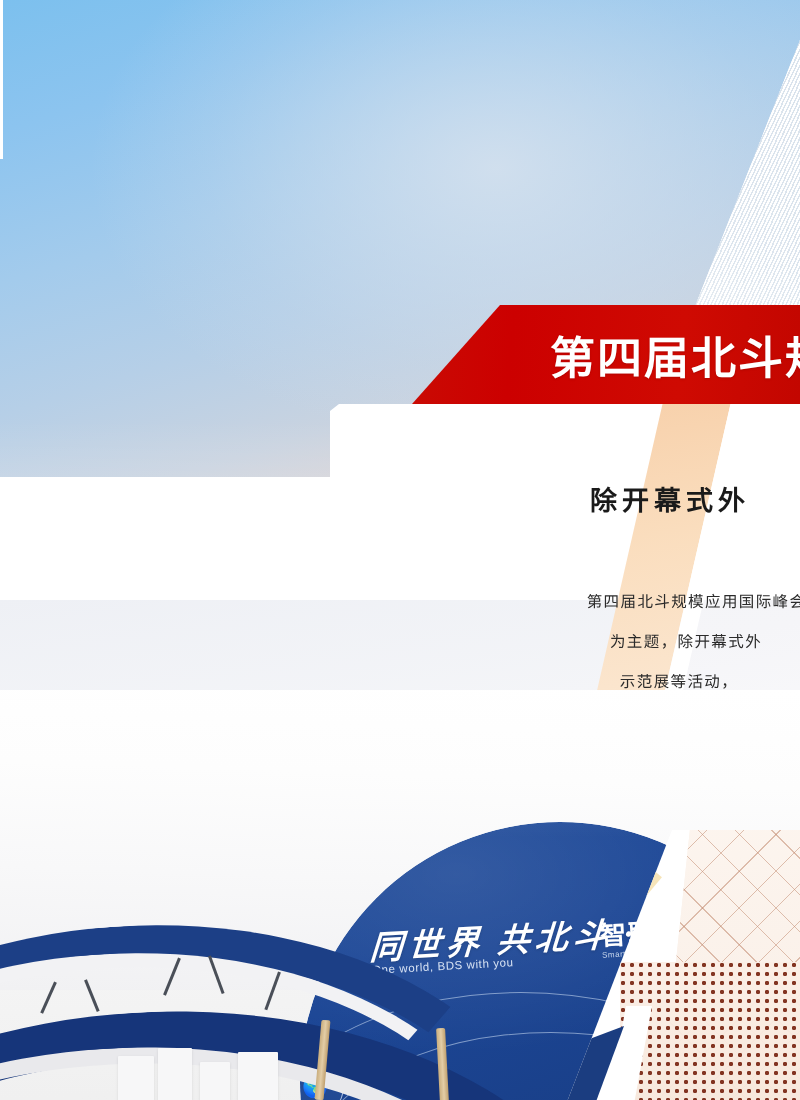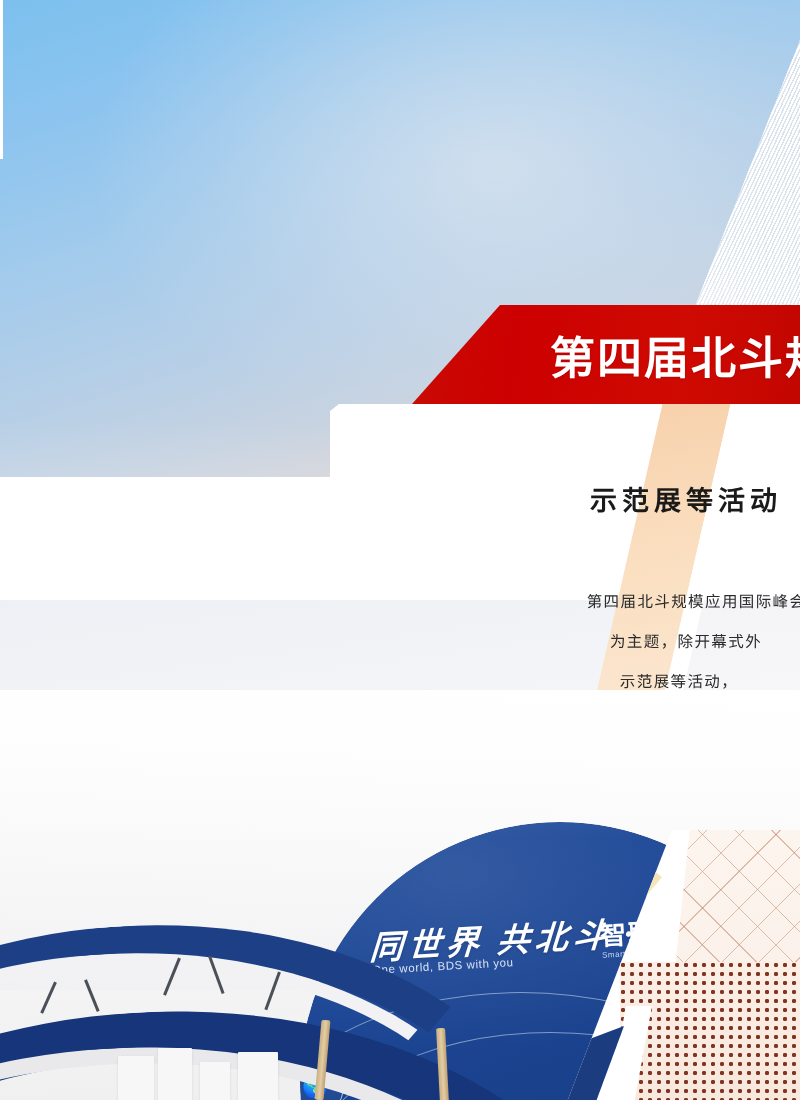--- a/index.html
+++ b/index.html
@@ -342,21 +342,21 @@
   <div class="card"></div>
 
   <div class="sash"></div>
   <div class="sash-white"></div>
 
   <div class="red-banner">
     <div class="red-banner-text">第四届北斗规模应用国际峰会</div>
   </div>
 
   <div class="card-head">
-    <div class="card-head-text">示范展等活动</div>
+    <div class="card-head-text">除开幕式外</div>
   </div>
 
   <div class="card-body">
     <p class="ln1">第四届北斗规模应用国际峰会以</p>
     <p class="ln2">为主题，除开幕式外</p>
     <p class="ln3">示范展等活动，</p>
   </div>
 
   <div class="photo">
     <div class="ceiling"></div>

